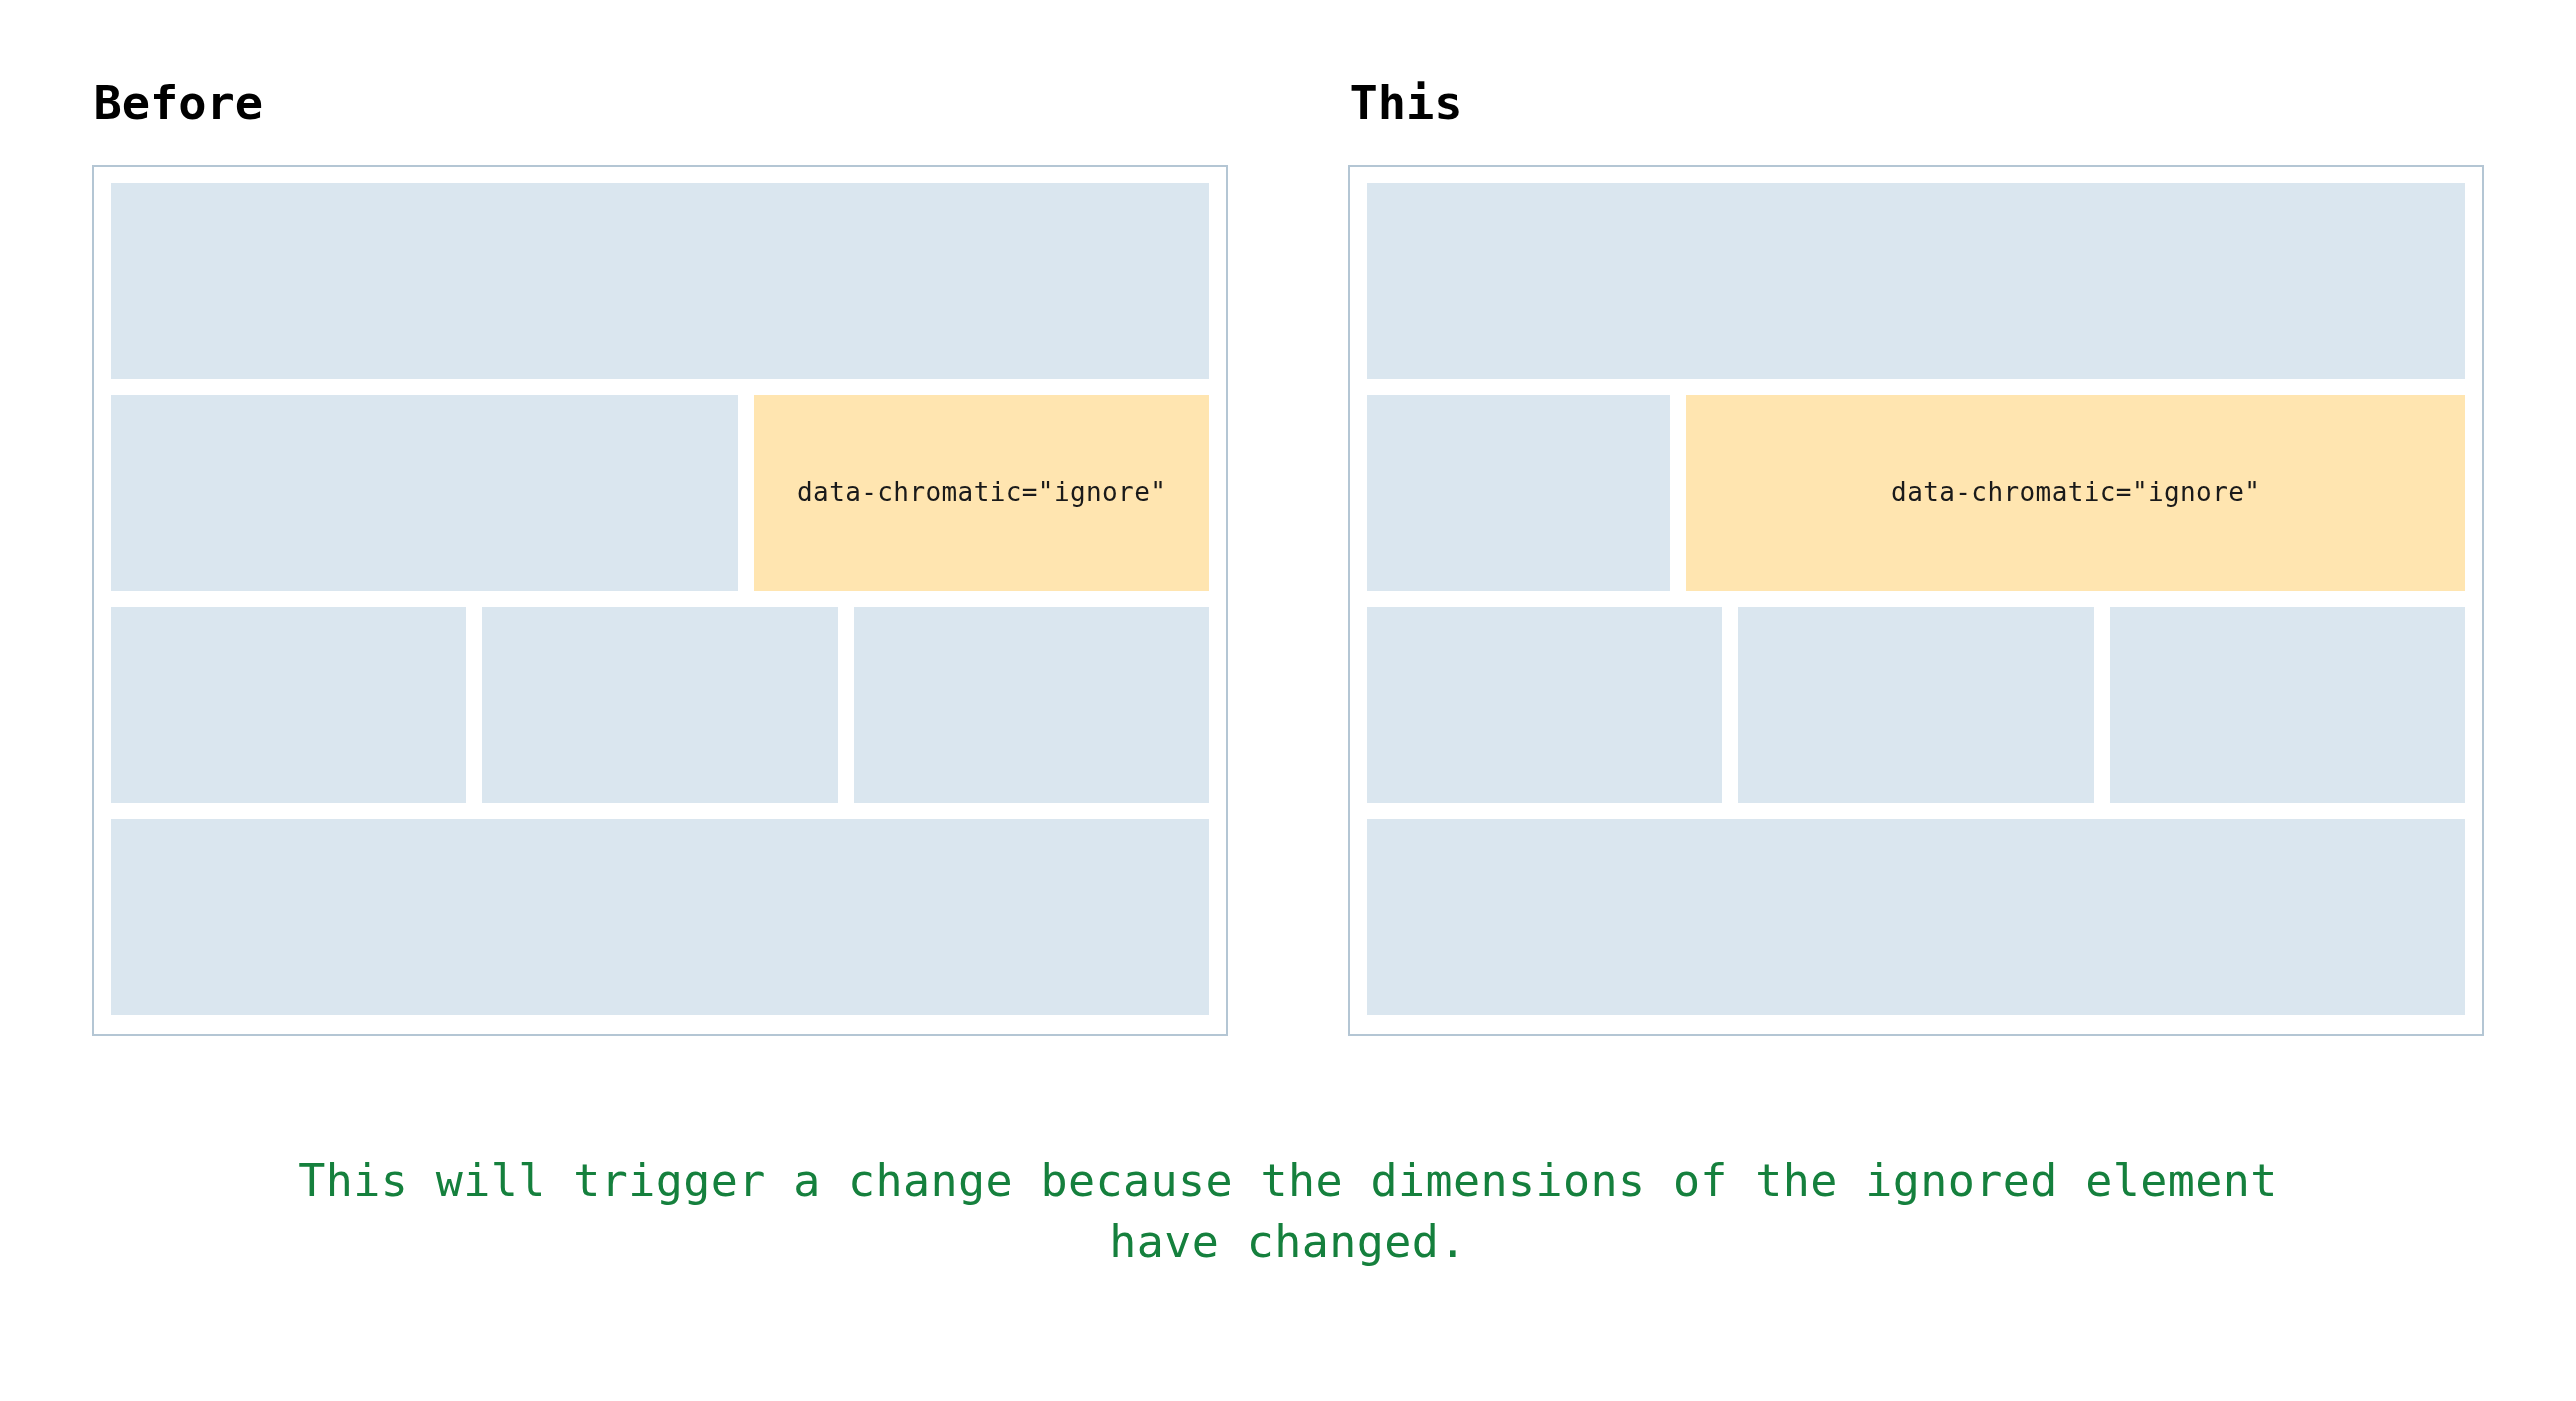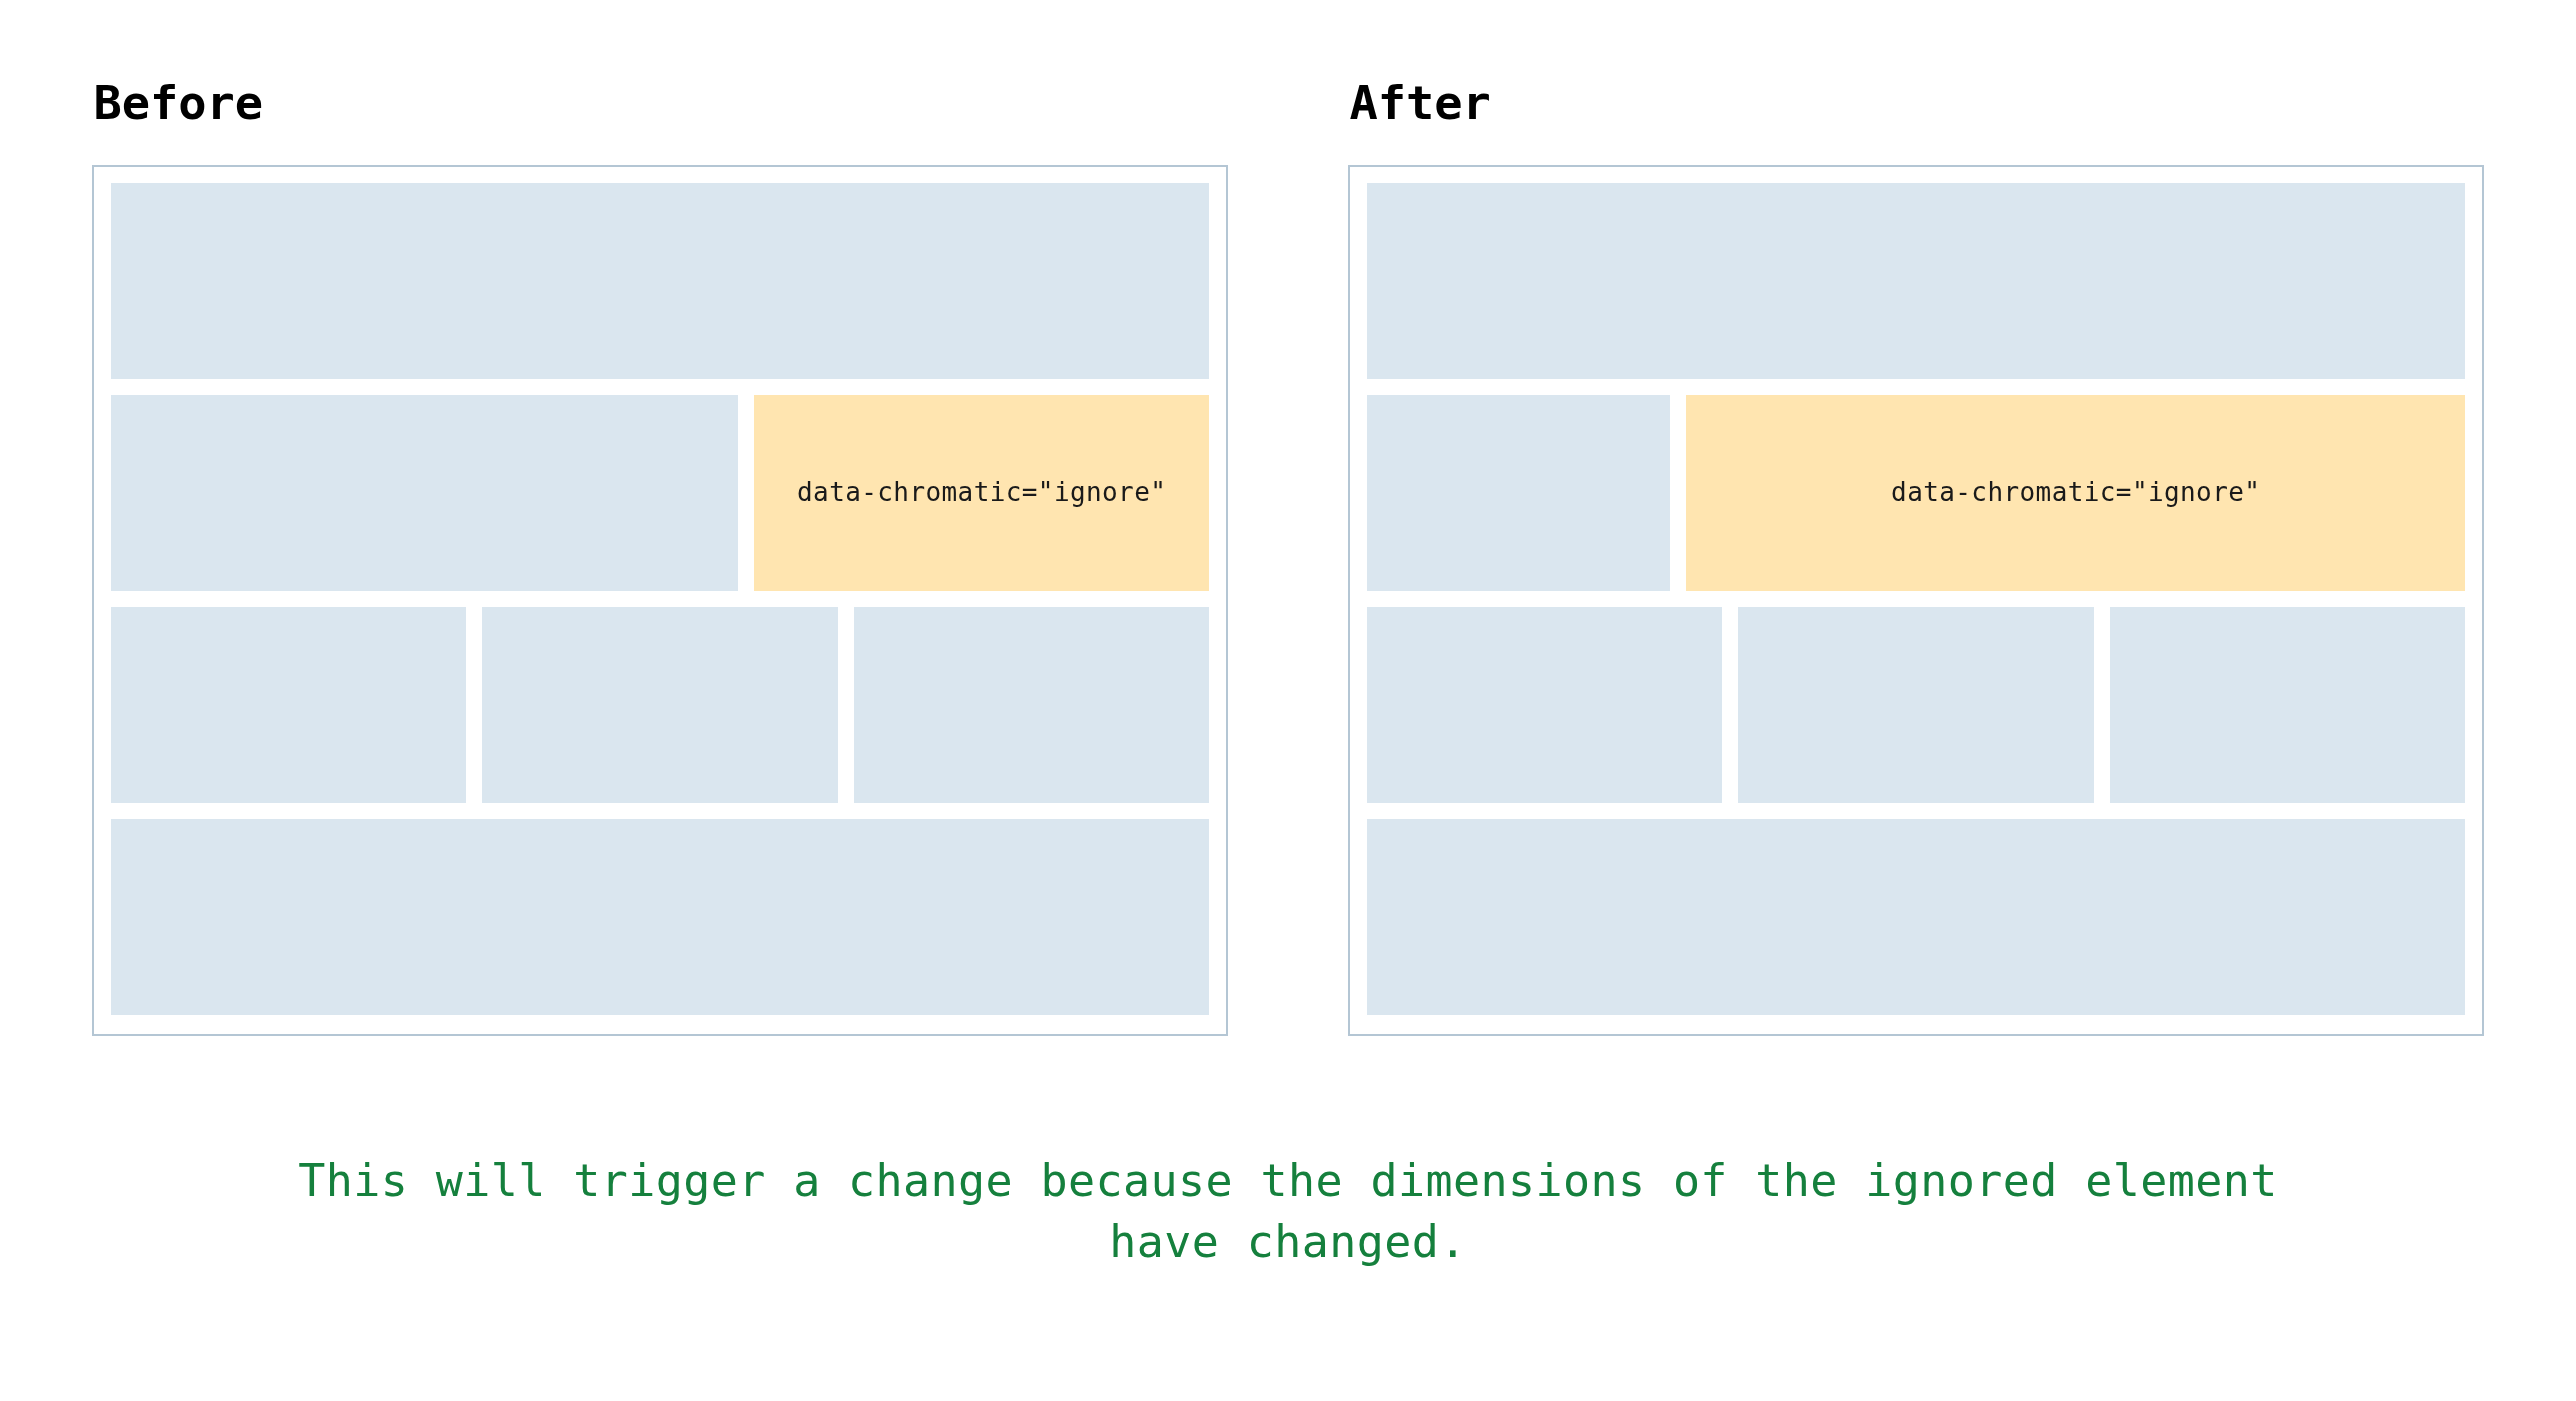--- a/index.html
+++ b/index.html
@@ -160,21 +160,21 @@
         </div>
 
         <div class="frame-row row-foot">
           <div class="block b-foot"></div>
         </div>
 
       </div>
     </div>
 
     <div class="compare-col after">
-      <div class="col-heading">After</div>
+      <div class="col-heading">This</div>
 
       <div class="frame">
 
         <div class="frame-row row-hero">
           <div class="block b-hero"></div>
         </div>
 
         <div class="frame-row row-split">
           <div class="block b-left"></div>
           <div class="block ignored b-ignore">

